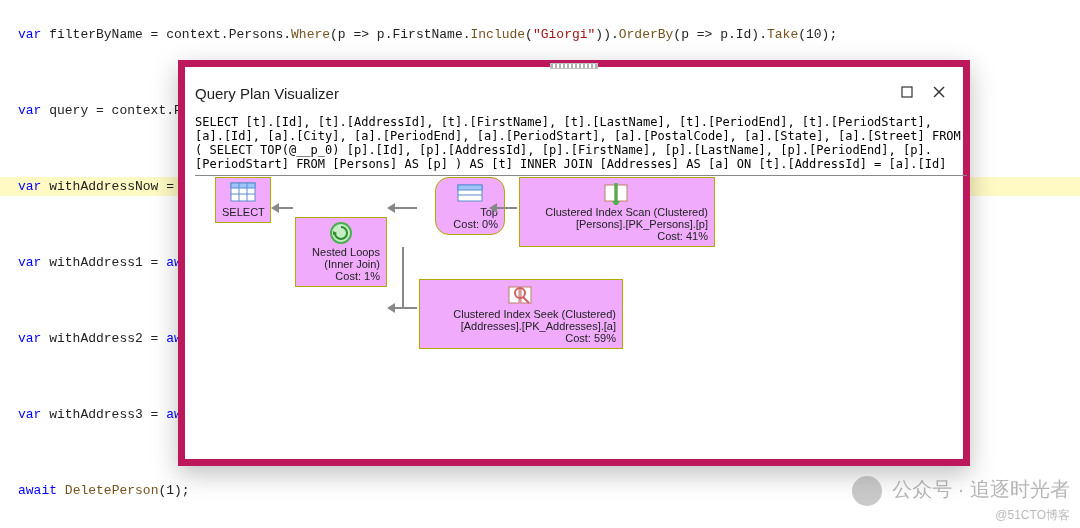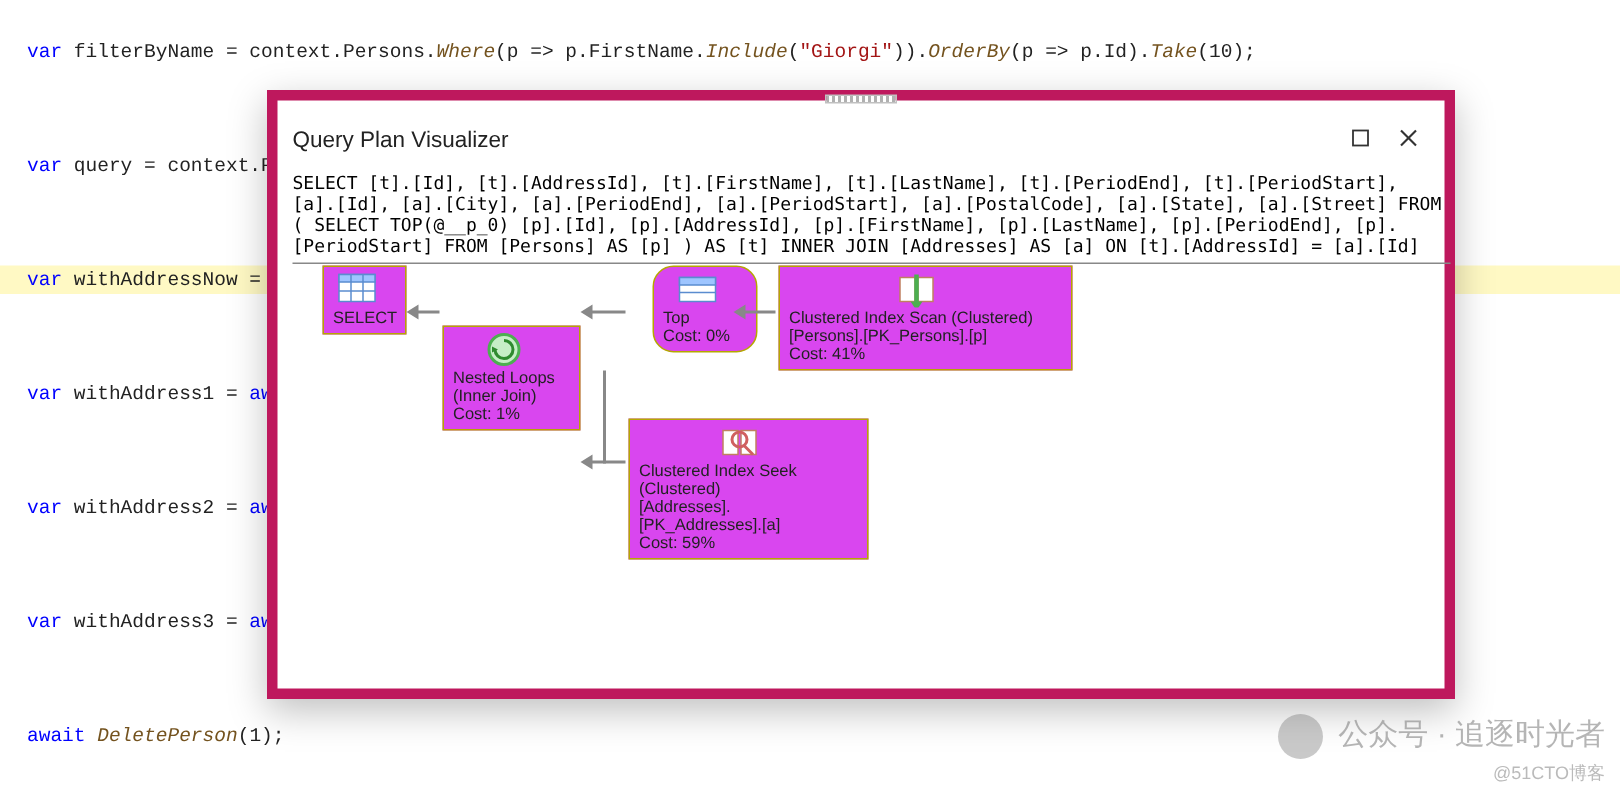--- a/index.html
+++ b/index.html
@@ -18,21 +18,21 @@
     left: 0; top: 0;
     width: 1080px; height: 528px;
     padding: 6px 0 0 0;
     white-space: pre;
     line-height: 19px;
   }
   .code-line { padding-left: 18px; }
   .code-line.hl { background: #fff9c4; }
   .kw { color: #0000ff; }
   .str { color: #a31515; }
-  .method { color: #74531f; font-style: italic; }
+  .method { color: #74531f; }
   .popup {
     position: absolute;
     left: 178px; top: 60px;
     width: 792px; height: 406px;
     background: #ffffff;
     border: 7px solid #be185d;
     box-shadow: 0 8px 24px rgba(0,0,0,0.25);
   }
   .popup-grip {
     position: absolute;
@@ -73,25 +73,25 @@
     padding-bottom: 4px;
   }
   .plan-area {
     position: absolute;
     left: 10px; top: 110px;
     width: 772px; height: 280px;
   }
   .node {
     position: absolute;
     border: 1px solid #b5a800;
-    background: #d946ef;
+    background: #f0abfc;
     font-family: "Segoe UI", Arial, sans-serif;
     font-size: 11px;
-    text-align: left;
-    padding: 2px 16px 4px 6px;
+    text-align: right;
+    padding: 2px 6px 4px 6px;
   }
   .node .ico {
     display: block;
     width: 28px; height: 24px;
     margin: 1px auto 1px auto;
   }
   .arrow {
     position: absolute;
     background: #888;
   }
@@ -225,21 +225,21 @@
           <rect x="2" y="4" width="10" height="16" fill="#fff" stroke="#c08060"></rect>
           <rect x="14" y="4" width="10" height="16" fill="#fff" stroke="#c08060"></rect>
           <line x1="13" y1="2" x2="13" y2="22" stroke="#4caf50" stroke-width="3"></line>
           <polygon points="9,20 17,20 13,26" fill="#4caf50"></polygon>
         </svg>
       <div>Clustered Index Scan (Clustered)</div>
       <div>[Persons].[PK_Persons].[p]</div>
       <div>Cost: 41%</div>
     </div>
 
-    <div class="node" style="left:224px; top:102px; width:160px;">
+    <div class="node" style="left:224px; top:102px; width:204px;">
       <svg class="ico">
           <rect x="2" y="4" width="10" height="16" fill="#fff" stroke="#c08060"></rect>
           <rect x="14" y="4" width="10" height="16" fill="#fff" stroke="#c08060"></rect>
           <circle cx="13" cy="10" r="5" fill="none" stroke="#d06060" stroke-width="2"></circle>
           <line x1="16" y1="14" x2="22" y2="20" stroke="#d06060" stroke-width="2"></line>
         </svg>
       <div>Clustered Index Seek (Clustered)</div>
       <div>[Addresses].[PK_Addresses].[a]</div>
       <div>Cost: 59%</div>
     </div>

